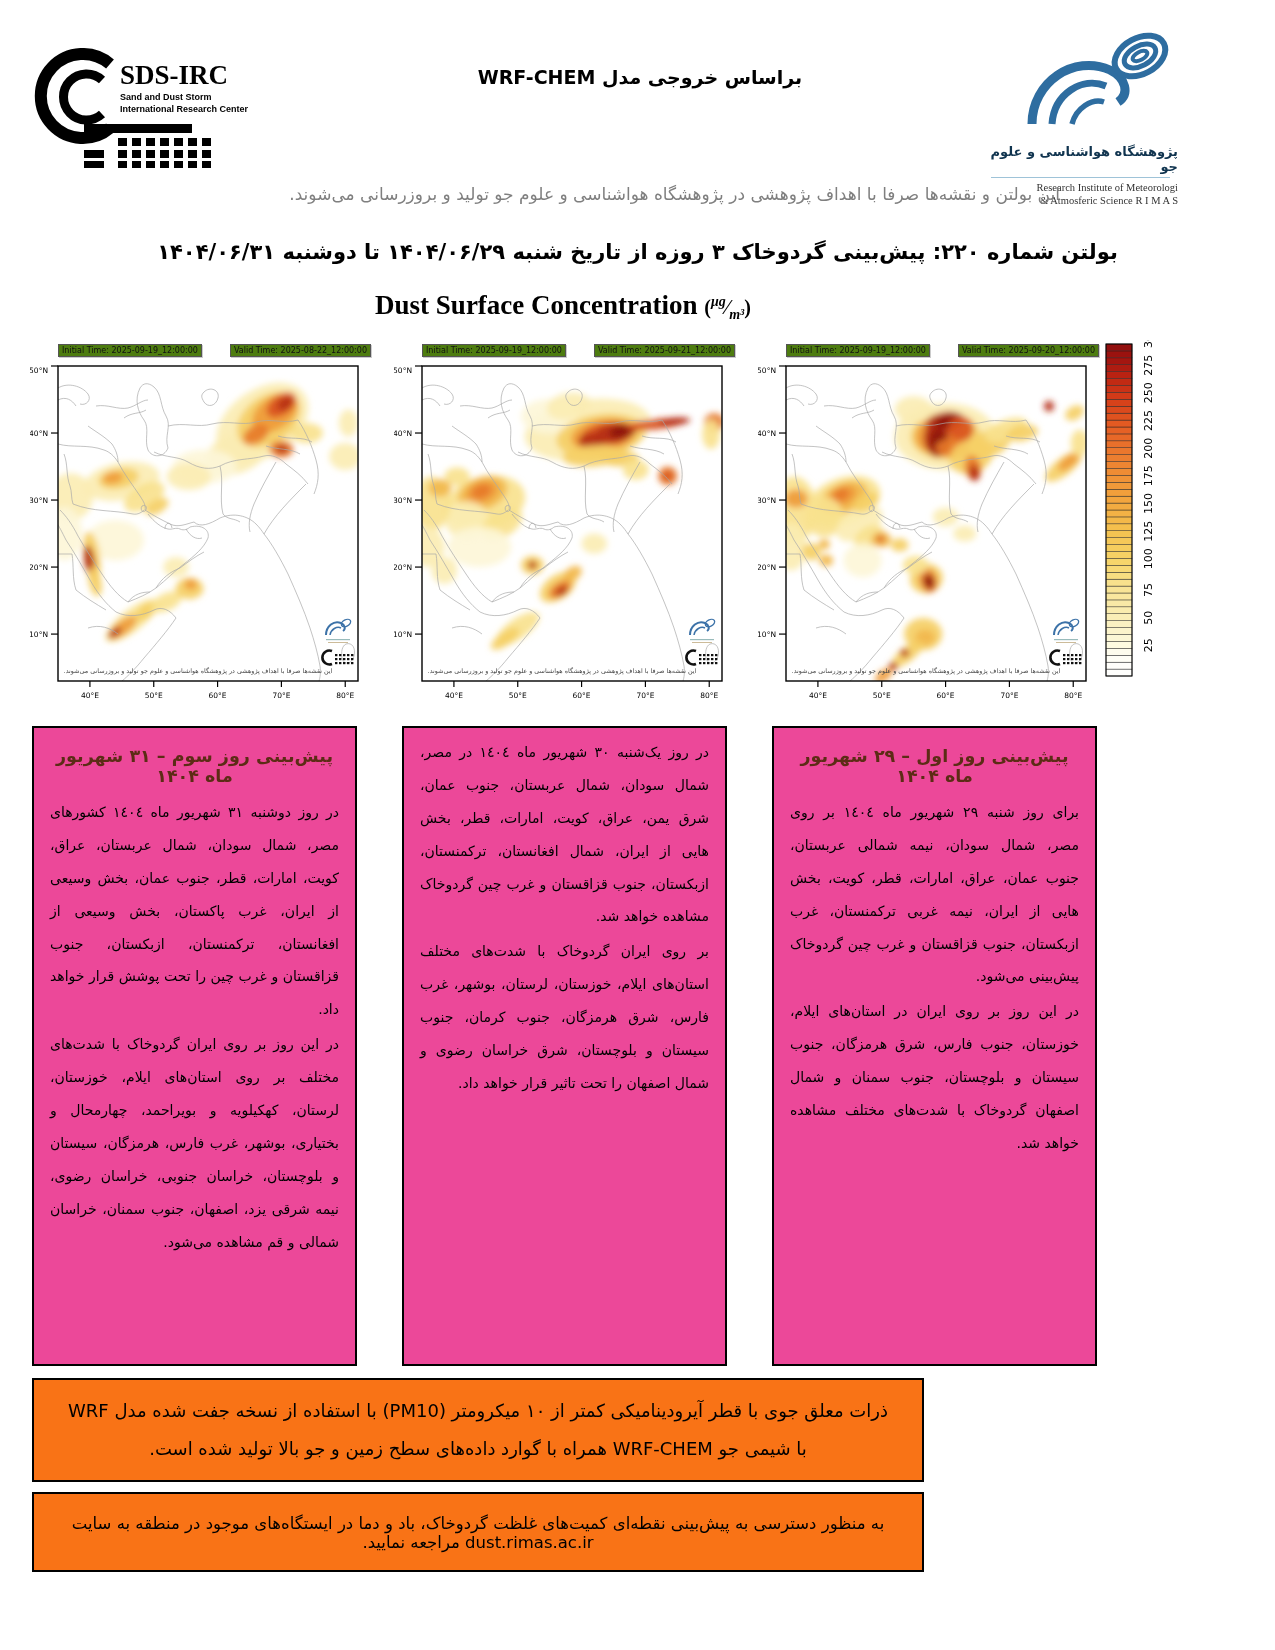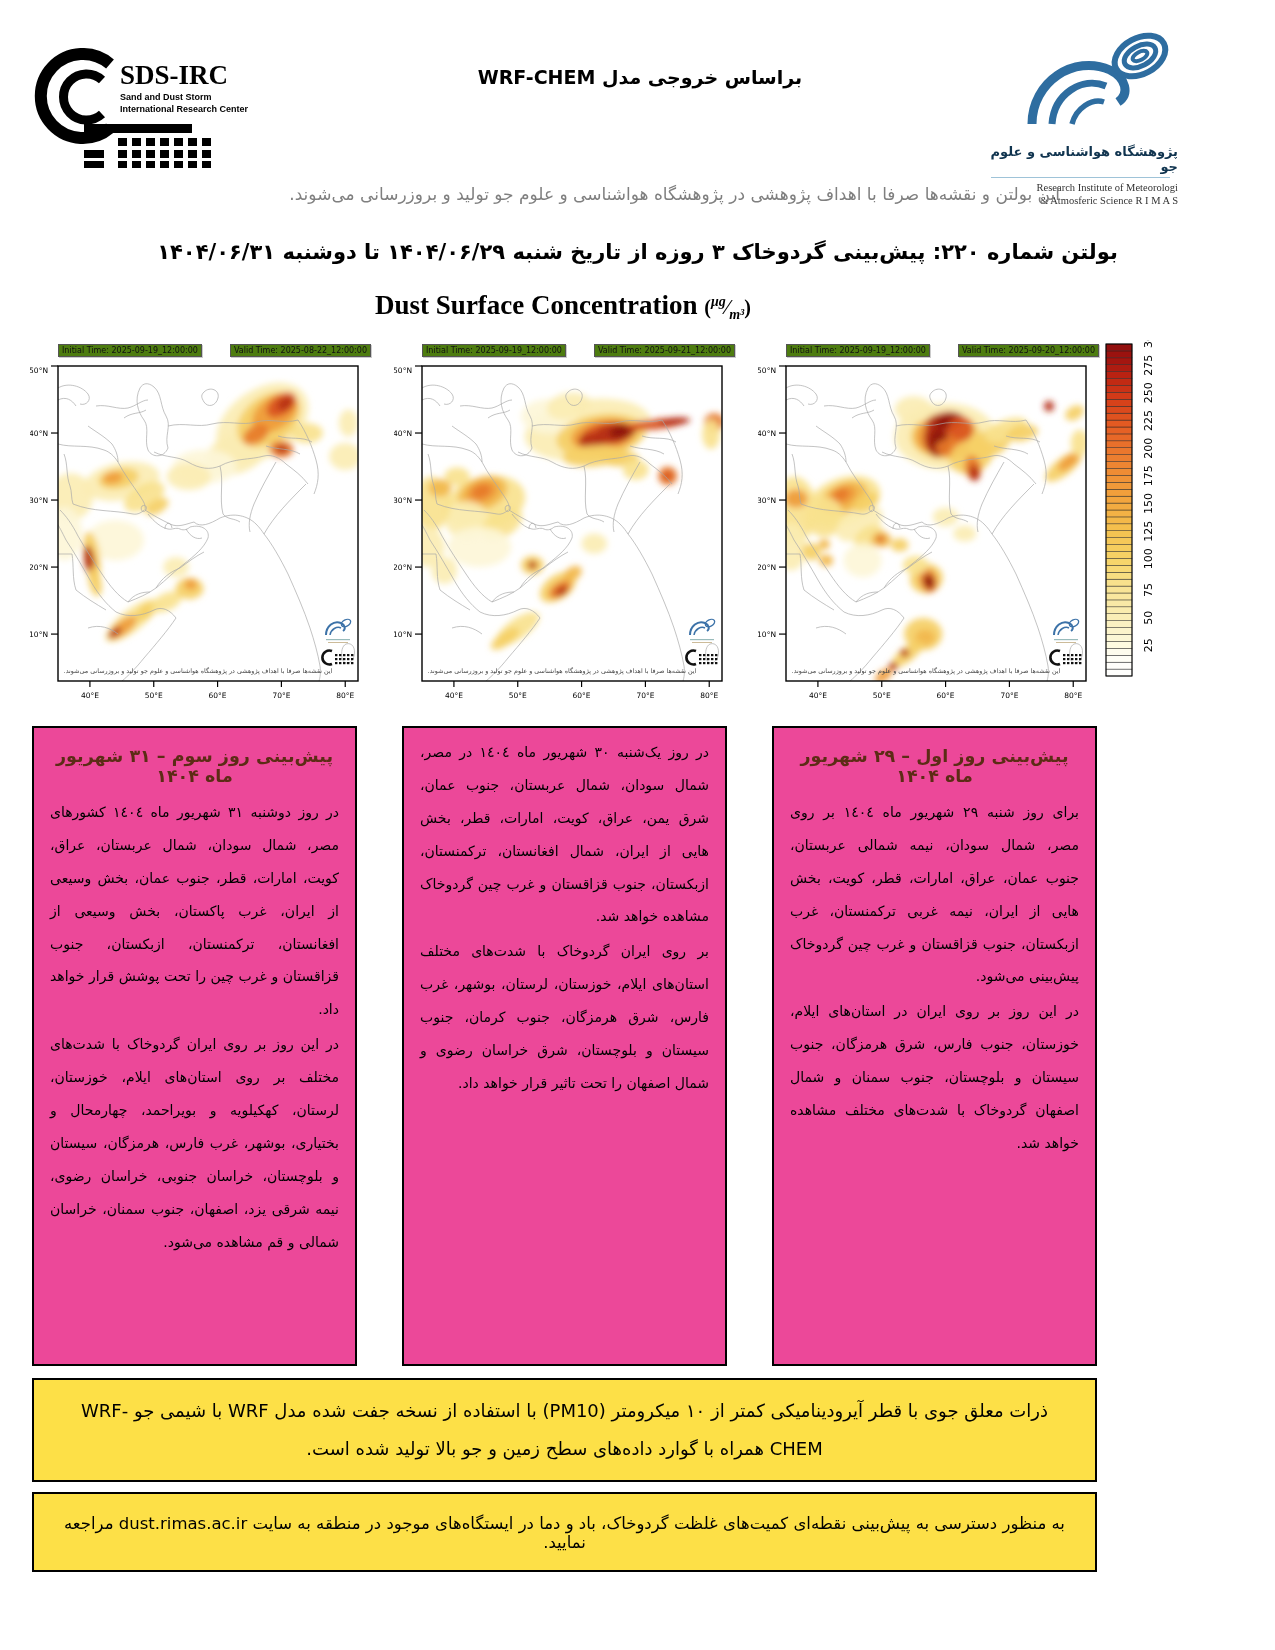--- a/index.html
+++ b/index.html
@@ -32,22 +32,22 @@
             box-shadow:1px 1px 0 #ccc;white-space:nowrap;color:#111;}
   .map-svg-holder{margin-top:7px;}
   .colorbar{left:1100px;top:340px;}
   
   .boxes-row{top:726px;left:32px;width:1065px;direction:rtl;display:flex;gap:45px;}
   .fbox{width:325px;height:640px;box-sizing:border-box;border:2px solid #000;
         background:#ec4899;padding:8px 16px;}
   .fbox h3{text-align:center;font-size:17.5px;color:#5c2c15;margin:10px 0 10px;font-weight:bold;}
   .fbox p{font-size:14px;line-height:2.35;text-align:justify;margin:0 0 2px;}
   
-  .footnote{left:32px;width:1065px;box-sizing:border-box;border:2.5px solid #000;
-            background:#fde047;text-align:center;direction:rtl;}
+  .footnote{left:32px;width:892px;box-sizing:border-box;border:2.5px solid #000;
+            background:#f97316;text-align:center;direction:rtl;}
   .fn1{top:1378px;padding:12px 26px;font-size:18px;line-height:2.1;}
   .fn2{top:1492px;padding:20px 26px 18px;font-size:16.5px;}
 </style>
 </head>
 <body>
 
 <div class="abs sds-logo">
   <svg width="220" height="120" viewBox="0 0 220 120">
     <path d="M82,16 A42,42 0 1,0 82,80" fill="none" stroke="#000" stroke-width="12"></path>
     <path d="M74,32 A23,23 0 1,0 74,66" fill="none" stroke="#000" stroke-width="9"></path>

